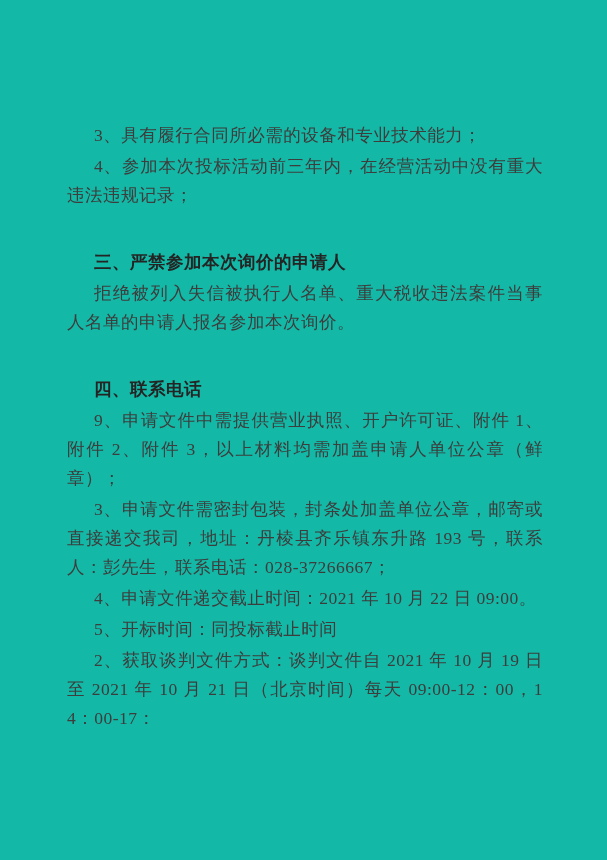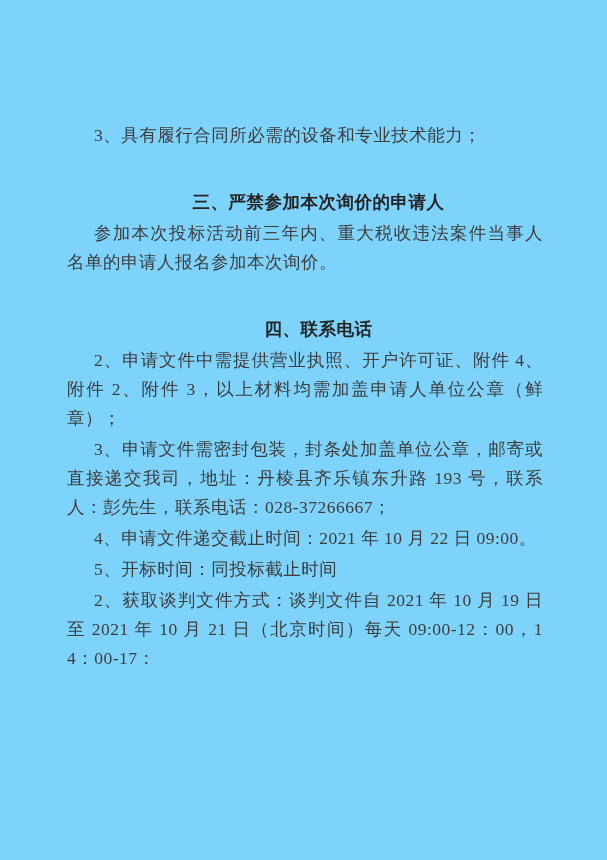--- a/index.html
+++ b/index.html
@@ -4,21 +4,21 @@
 <style>
   html, body {
     margin: 0;
     padding: 0;
     background: #ffffff;
   }
   .page {
     position: relative;
     width: 607px;
     height: 860px;
-    background: #7dd3fc;
+    background: #14b8a6;
     overflow: hidden;
   }
   .doc {
     position: absolute;
     left: 67px;
     top: 119px;
     width: 476px;
   }
   .para {
     margin: 2px 0 0 0;
@@ -29,35 +29,36 @@
     color: #3d3d3d;
     text-align: justify;
     text-indent: 27px;
     letter-spacing: 0.5px;
     word-break: break-all;
   }
   .heading {
     font-family: "Liberation Sans", "DejaVu Sans", sans-serif;
     font-weight: bold;
     color: #242424;
-    text-align: center;
+    text-align: left;
     letter-spacing: 0.5px;
     margin-top: 38px;
   }
   .gap {
   }
 </style>
 </head>
 <body>
 
 <div class="page">
   <div class="doc" id="doc-body">
       <p class="para">3、具有履行合同所必需的设备和专业技术能力；</p>
+      <p class="para">4、参加本次投标活动前三年内，在经营活动中没有重大违法违规记录；</p>
       <p class="para heading">三、严禁参加本次询价的申请人</p>
-      <p class="para">参加本次投标活动前三年内、重大税收违法案件当事人名单的申请人报名参加本次询价。</p>
+      <p class="para">拒绝被列入失信被执行人名单、重大税收违法案件当事人名单的申请人报名参加本次询价。</p>
       <p class="para heading">四、联系电话</p>
-      <p class="para">2、申请文件中需提供营业执照、开户许可证、附件 4、附件 2、附件 3，以上材料均需加盖申请人单位公章（鲜章）；</p>
+      <p class="para">9、申请文件中需提供营业执照、开户许可证、附件 1、附件 2、附件 3，以上材料均需加盖申请人单位公章（鲜章）；</p>
       <p class="para gap">3、申请文件需密封包装，封条处加盖单位公章，邮寄或直接递交我司，地址：丹棱县齐乐镇东升路 193 号，联系人：彭先生，联系电话：028-37266667；</p>
       <p class="para gap">4、申请文件递交截止时间：2021 年 10 月 22 日 09:00。</p>
       <p class="para gap">5、开标时间：同投标截止时间</p>
       <p class="para gap">2、获取谈判文件方式：谈判文件自 2021 年 10 月 19 日至 2021 年 10 月 21 日（北京时间）每天 09:00-12：00，14：00-17：</p>
     </div>
 </div>
 
 </body></html>

